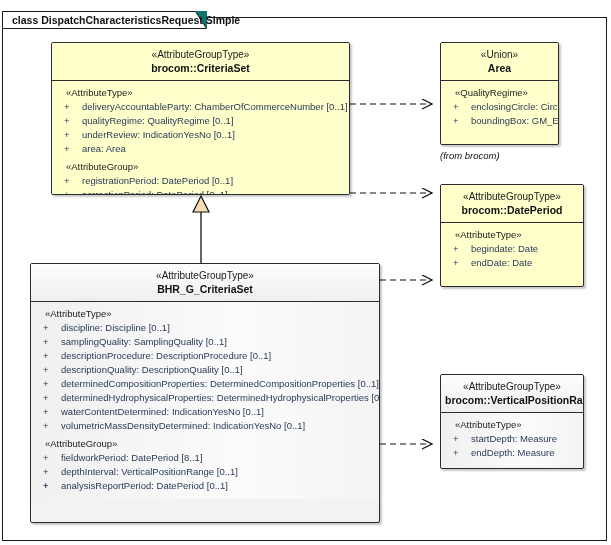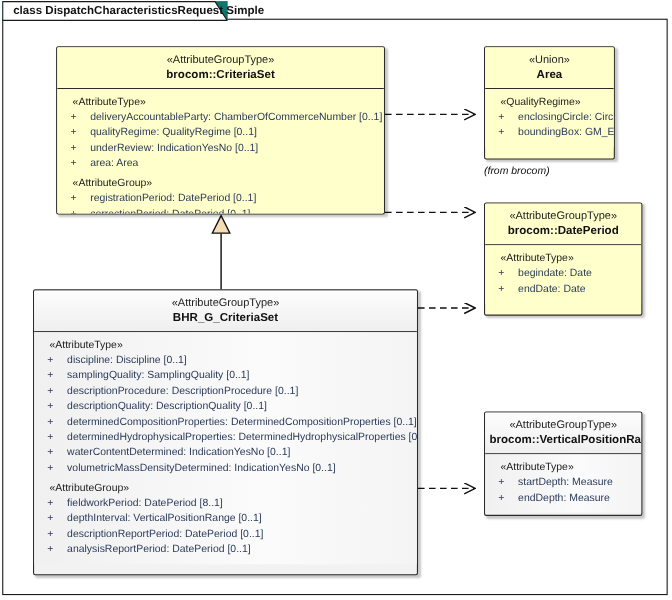--- a/index.html
+++ b/index.html
@@ -24,21 +24,21 @@
     top: 17px;
     width: 605px;
     height: 524px;
     border: 1px solid #1a1a1a;
     box-sizing: border-box;
     background: transparent;
   }
   .title-tab {
     position: absolute;
     left: 2px;
-    top: 1px;
+    top: 11px;
     height: 17px;
     box-sizing: border-box;
     background: #0f766e;
     border: 0;
   }
   .title-tab svg { display:block; }
   .title-tab-text {
     position: absolute;
     left: 10px;
     top: 3px;
@@ -306,21 +306,20 @@
       <div class="attr-row">
         <span class="attr-vis">+</span>
         <span>fieldworkPeriod: DatePeriod [8..1]</span>
       </div>
       <div class="attr-row">
         <span class="attr-vis">+</span>
         <span>depthInterval: VerticalPositionRange [0..1]</span>
       </div>
       <div class="attr-row">
         <span class="attr-vis">+</span>
-        <span>descriptionReportPeriod: DatePeriod [0..1]</span>
       </div>
       <div class="attr-row">
         <span class="attr-vis">+</span>
         <span>analysisReportPeriod: DatePeriod [0..1]</span>
       </div>
     </div>
   </div>
 
 </div>
 

